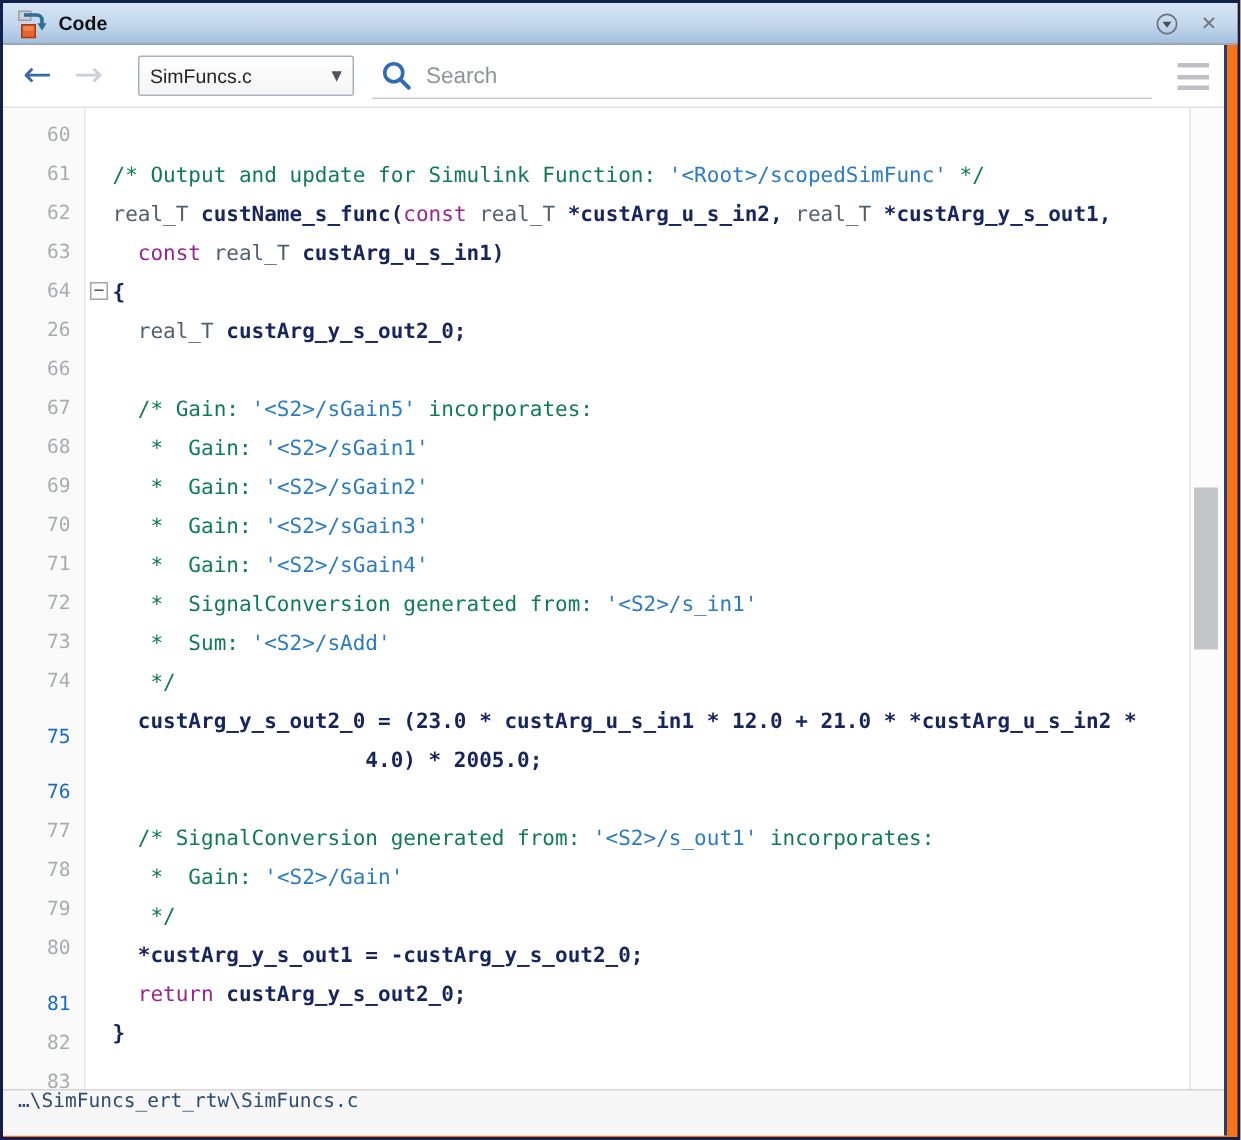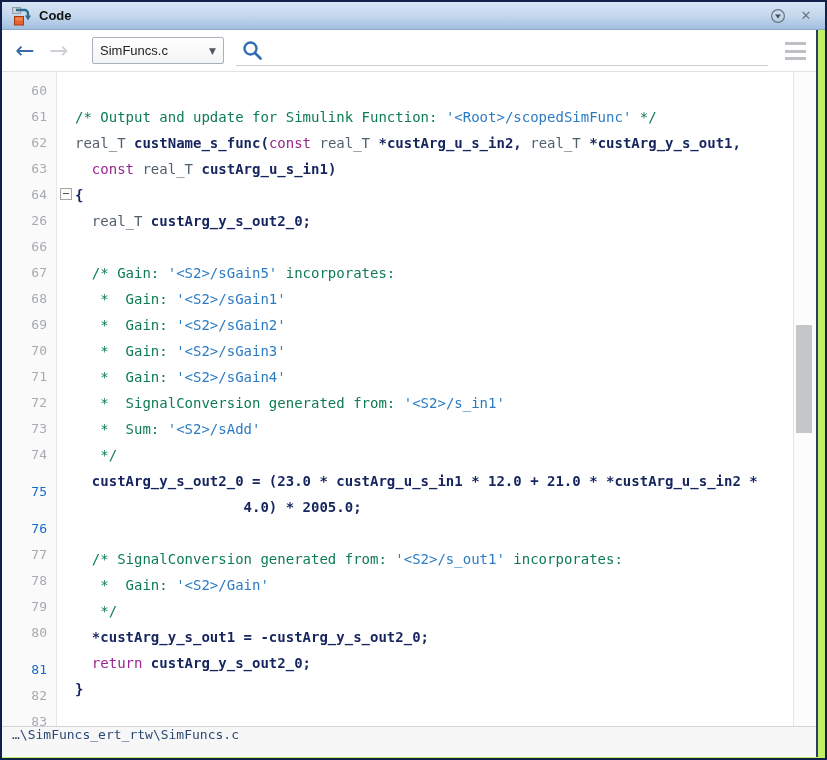--- a/index.html
+++ b/index.html
@@ -2,39 +2,39 @@
 <html style="--comment: #0E7C52; --link: #2B7BC4; --keyword: #99248F; --type: #51606F; --code: #17255F; --line-number: #A7ABB0; --line-number-active: #1569C8; --titlebar-top: #D7E5F5; --titlebar-bottom: #A2BFDF; --icon-square: #E8642E; --icon-arrow: #2E6E8E;"><head>
 <meta charset="utf-8">
 <style>
   :root{
     --comment:#0E7C52; --link:#2B7BC4; --keyword:#99248F; --type:#51606F;
     --code:#17255F; --line-number:#A7ABB0; --line-number-active:#1569C8;
     --titlebar-top:#D7E5F5; --titlebar-bottom:#A2BFDF;
   }
   *{margin:0;padding:0;box-sizing:border-box;}
   body{width:827px;height:760px;background:#D9D9D9;font-family:"Liberation Sans",sans-serif;overflow:hidden;}
-  .window{position:relative;width:827px;height:760px;border:2px solid #10204A;background:#bef264;}
+  .window{position:relative;width:827px;height:760px;border:2px solid #10204A;background:#f97316;}
 
   
   .titlebar{position:absolute;top:0;left:0;right:0;height:28px;
     background:linear-gradient(to bottom,var(--titlebar-top,#D7E5F5) 0%,#C2D6EC 55%,var(--titlebar-bottom,#A2BFDF) 100%);
     border-bottom:1px solid #8FA9CB;display:flex;align-items:center;padding:0 9px;}
   .title-text{font-size:13px;font-weight:bold;color:#101010;margin-left:6px;flex:1;}
   .tb-btn{display:flex;align-items:center;justify-content:center;width:20px;height:20px;margin-left:8px;color:#5F6670;}
   .close-glyph{font-size:13px;color:#6E747C;}
 
   
   .content{position:absolute;top:28px;left:0;width:816px;bottom:1px;background:#FFFFFF;border-right:2px solid #2B3B66;}
 
   
   .toolbar{position:absolute;top:0;left:0;right:0;height:42px;background:#FFFFFF;border-bottom:1px solid #E2E2E2;display:flex;align-items:center;}
   .nav-arrow{font-size:23px;line-height:23px;width:30px;text-align:center;cursor:default;font-family:"DejaVu Sans",sans-serif;}
   .nav-back{color:#3A6BA6;margin-left:8px;}
   .nav-fwd{color:#CBD1D7;margin-left:4px;}
-  .file-dd{margin-left:18px;width:132px;height:27px;border:1px solid #A9B2BC;border-radius:2px;
+  .file-dd{margin-left:18px;width:144px;height:27px;border:1px solid #A9B2BC;border-radius:2px;
     background:linear-gradient(#FFFFFF,#F3F4F5);display:flex;align-items:center;padding:0 7px;}
   .file-dd-label{flex:1;font-size:13px;color:#222;}
   .file-dd-caret{font-size:9px;color:#4E5560;font-family:"DejaVu Sans",sans-serif;}
   .searchwrap{flex:1;display:flex;align-items:center;height:31px;margin-left:12px;margin-right:48px;border-bottom:1px solid #CDCDCD;}
   .search-input{flex:1;border:none;outline:none;background:transparent;font-size:15px;color:#333;margin-left:9px;font-family:"Liberation Sans",sans-serif;}
   .search-input::placeholder{color:#8E9398;}
   .menu-btn{position:absolute;right:10px;top:12px;width:21px;height:18px;display:flex;flex-direction:column;justify-content:space-between;cursor:default;}
   .menu-btn i{display:block;height:3px;background:#BDC1C5;}
 
   
@@ -97,20 +97,21 @@
         <span class="file-dd-label">SimFuncs.c</span>
         <span class="file-dd-caret">▼</span>
       </div>
       <div class="searchwrap">
         <span style="display:flex;margin-left:6px;">
           <svg width="21" height="21" viewBox="0 0 21 21">
             <circle cx="8.5" cy="8.5" r="6" fill="none" stroke="#2E6DB4" stroke-width="2.4"></circle>
             <line x1="13" y1="13" x2="18.5" y2="18.5" stroke="#2E6DB4" stroke-width="2.6" stroke-linecap="round"></line>
           </svg>
         </span>
+        <input class="search-input" type="text" placeholder="Search" style="">
       </div>
       <div class="menu-btn">
           <i></i>
           <i></i>
           <i></i>
         </div>
     </div>
 
     <div class="code-area">
       <div class="gutter" id="gutter">

